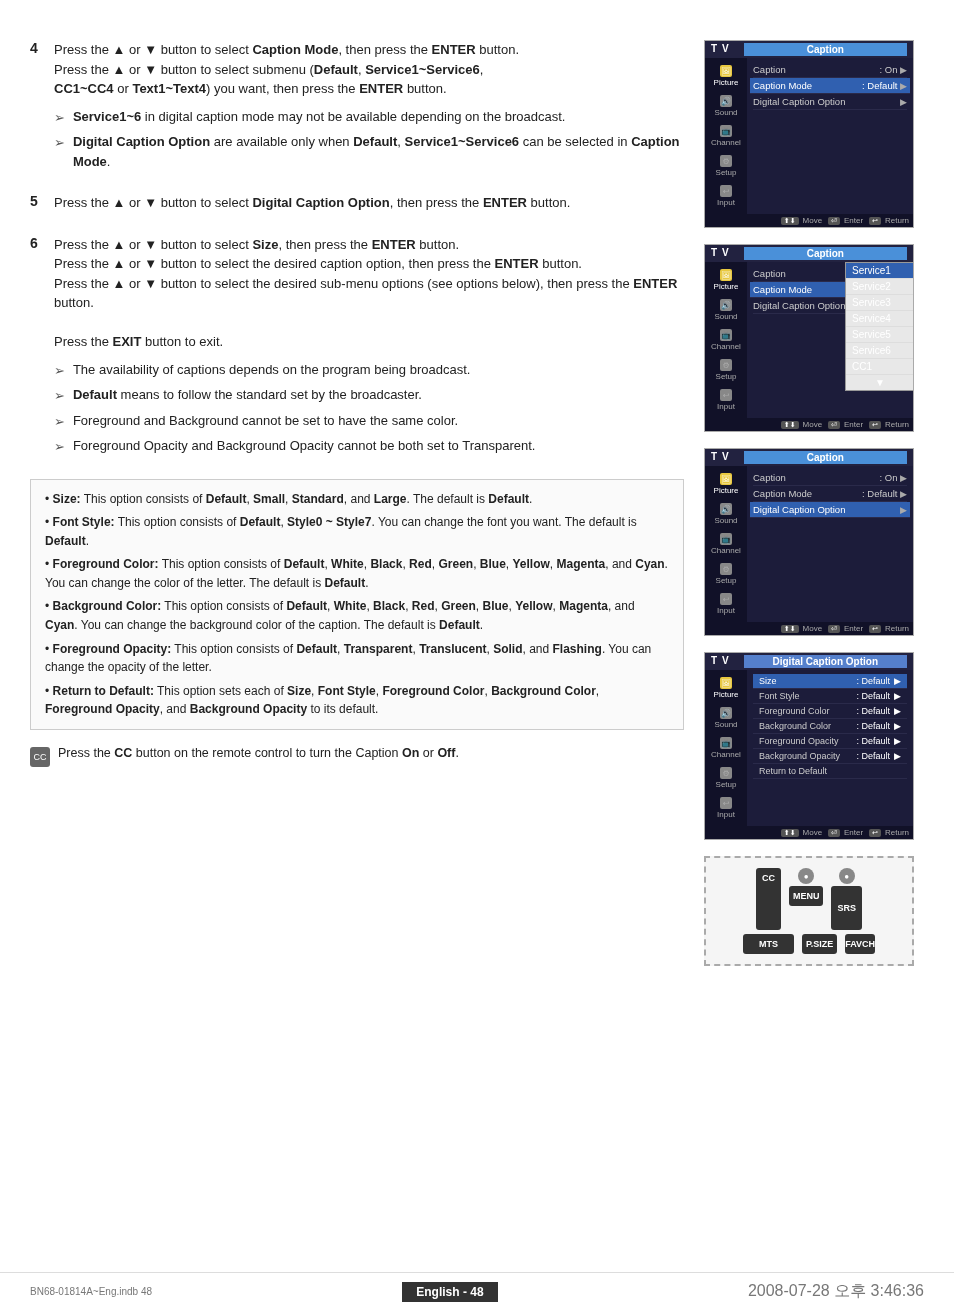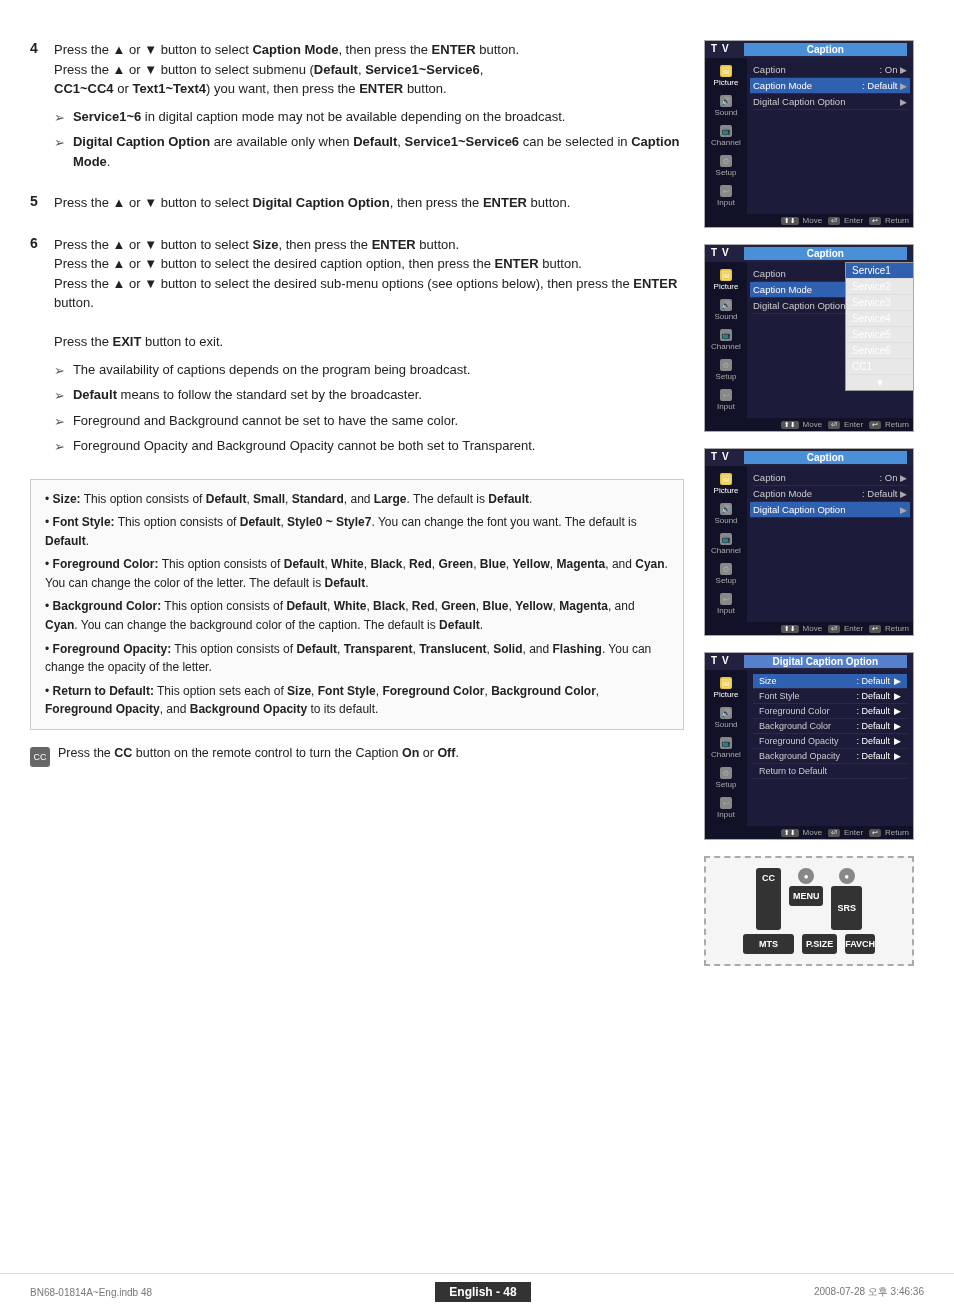--- a/index.html
+++ b/index.html
@@ -292,21 +292,21 @@
       font-size: 12px;
       font-weight: bold;
     }
 
     .footer-left {
       font-size: 10px;
       color: #777;
     }
 
     .footer-right {
-      font-size: 10px;
+      font-size: 16px;
       color: #777;
     }
 
     .tv-dco-item {
       display: flex;
       justify-content: space-between;
       align-items: center;
       padding: 2px 6px;
       font-size: 9px;
       color: #ccc;

